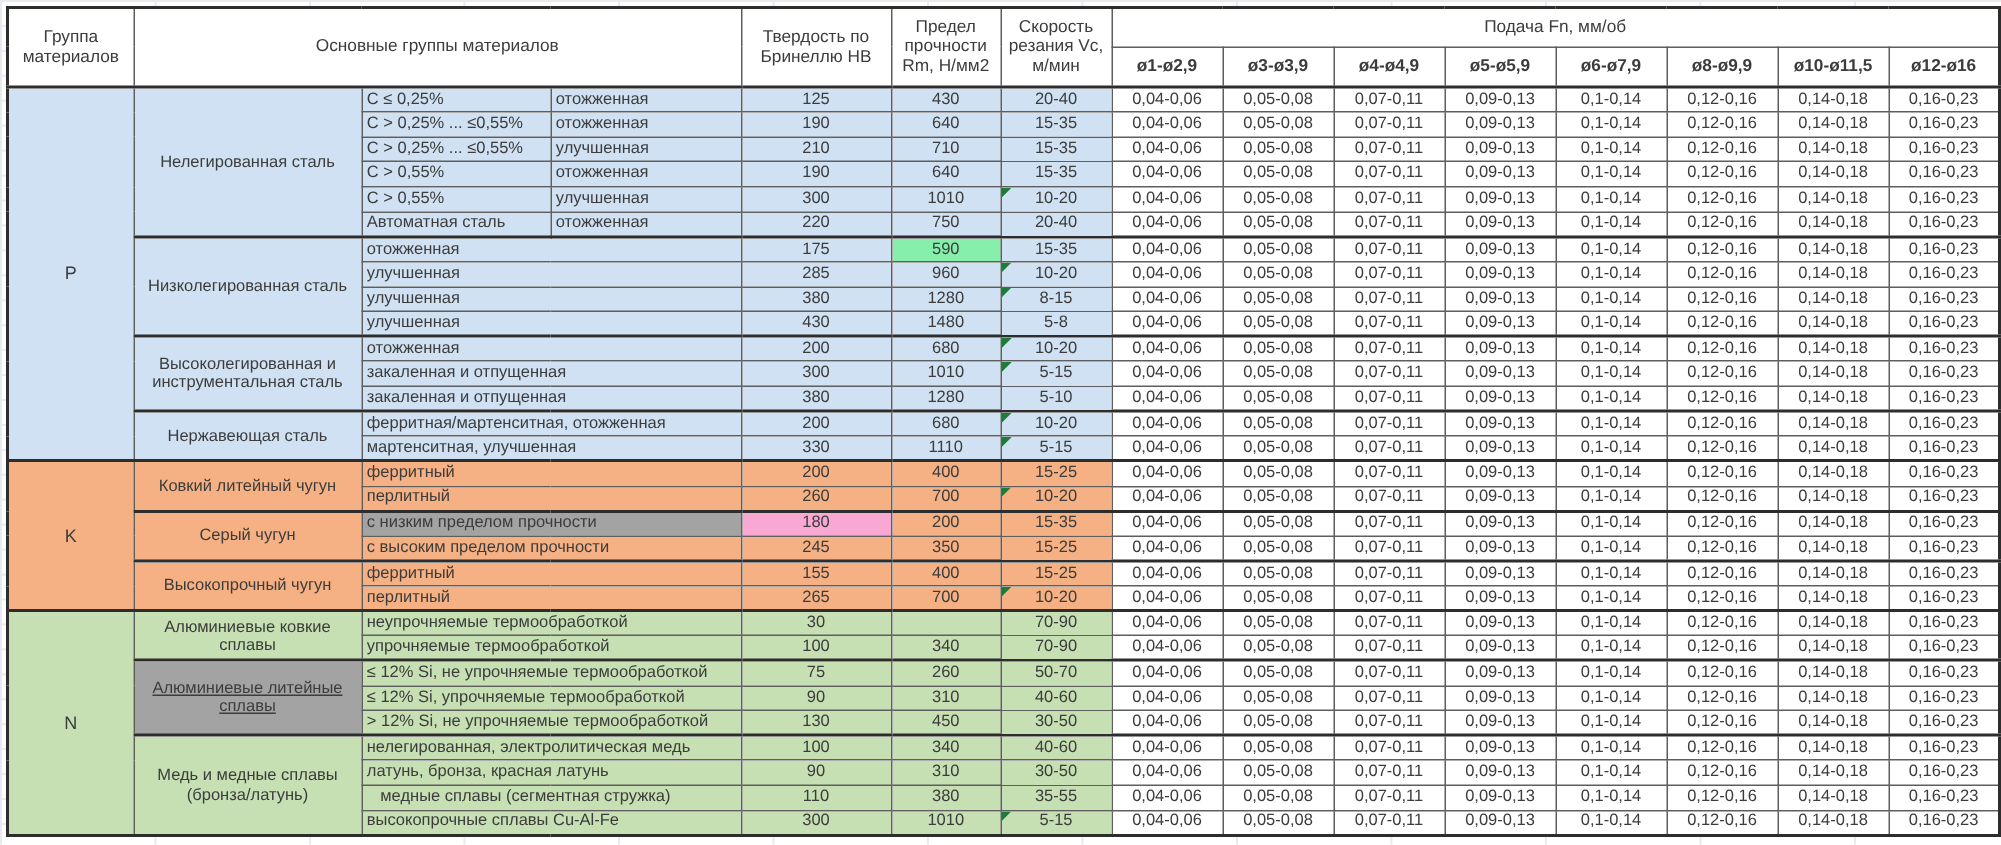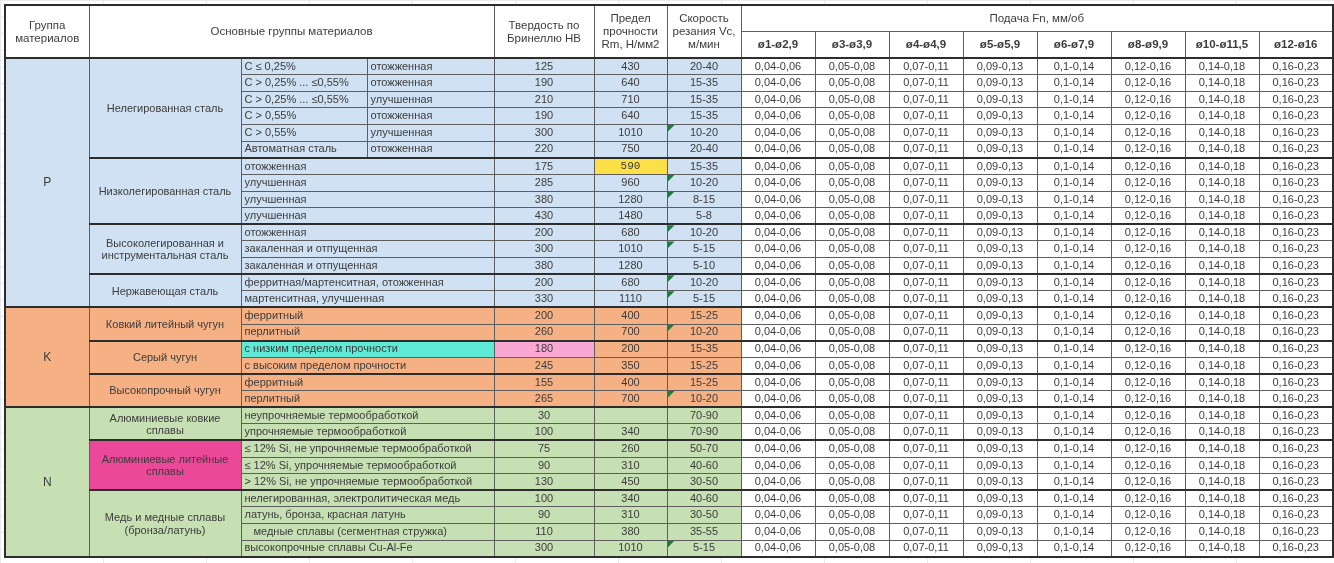--- a/index.html
+++ b/index.html
@@ -158,21 +158,21 @@
         <td class="c-feed"><span>0,09-0,13</span></td>
         <td class="c-feed"><span>0,1-0,14</span></td>
         <td class="c-feed"><span>0,12-0,16</span></td>
         <td class="c-feed"><span>0,14-0,18</span></td>
         <td class="c-feed"><span>0,16-0,23</span></td>
       </tr>
       <tr>
         <td class="c-name sgt" rowspan="4" style="background: rgb(207, 225, 242);"><span>Низколегированная сталь</span></td>
         <td class="c-detail sgt" colspan="2" style="background: rgb(207, 225, 242);"><span>отожженная</span></td>
         <td class="c-num sgt" style="background: rgb(207, 225, 242);"><span>175</span></td>
-        <td class="c-num sgt" style="background: #fde047; font-family: Liberation Mono, monospace;"><span>590</span></td>
+        <td class="c-num sgt" style="background: #86efac;"><span>590</span></td>
         <td class="c-num c-vc sgt" style="background: rgb(207, 225, 242);"><span>15-35</span></td>
         <td class="c-feed sgt"><span>0,04-0,06</span></td>
         <td class="c-feed sgt"><span>0,05-0,08</span></td>
         <td class="c-feed sgt"><span>0,07-0,11</span></td>
         <td class="c-feed sgt"><span>0,09-0,13</span></td>
         <td class="c-feed sgt"><span>0,1-0,14</span></td>
         <td class="c-feed sgt"><span>0,12-0,16</span></td>
         <td class="c-feed sgt"><span>0,14-0,18</span></td>
         <td class="c-feed sgt"><span>0,16-0,23</span></td>
       </tr>
@@ -315,21 +315,21 @@
         <td class="c-feed"><span>0,05-0,08</span></td>
         <td class="c-feed"><span>0,07-0,11</span></td>
         <td class="c-feed"><span>0,09-0,13</span></td>
         <td class="c-feed"><span>0,1-0,14</span></td>
         <td class="c-feed"><span>0,12-0,16</span></td>
         <td class="c-feed"><span>0,14-0,18</span></td>
         <td class="c-feed"><span>0,16-0,23</span></td>
       </tr>
       <tr>
         <td class="c-name sgt" rowspan="2" style="background: rgb(245, 177, 131);"><span>Серый чугун</span></td>
-        <td class="c-detail sgt" colspan="2" style="background: #5eead4;"><span>с низким пределом прочности</span></td>
+        <td class="c-detail sgt" colspan="2" style="background: #a3a3a3;"><span>с низким пределом прочности</span></td>
         <td class="c-num sgt" style="background: #f9a8d4;"><span>180</span></td>
         <td class="c-num sgt" style="background: rgb(245, 177, 131);"><span>200</span></td>
         <td class="c-num c-vc sgt" style="background: rgb(245, 177, 131);"><span>15-35</span></td>
         <td class="c-feed sgt"><span>0,04-0,06</span></td>
         <td class="c-feed sgt"><span>0,05-0,08</span></td>
         <td class="c-feed sgt"><span>0,07-0,11</span></td>
         <td class="c-feed sgt"><span>0,09-0,13</span></td>
         <td class="c-feed sgt"><span>0,1-0,14</span></td>
         <td class="c-feed sgt"><span>0,12-0,16</span></td>
         <td class="c-feed sgt"><span>0,14-0,18</span></td>
@@ -402,21 +402,21 @@
         <td class="c-feed"><span>0,04-0,06</span></td>
         <td class="c-feed"><span>0,05-0,08</span></td>
         <td class="c-feed"><span>0,07-0,11</span></td>
         <td class="c-feed"><span>0,09-0,13</span></td>
         <td class="c-feed"><span>0,1-0,14</span></td>
         <td class="c-feed"><span>0,12-0,16</span></td>
         <td class="c-feed"><span>0,14-0,18</span></td>
         <td class="c-feed"><span>0,16-0,23</span></td>
       </tr>
       <tr>
-        <td class="c-name sgt" rowspan="3" style="background: #ec4899;"><span>Алюминиевые литейные сплавы</span></td>
+        <td class="c-name sgt" rowspan="3" style="background: #a3a3a3; text-decoration: underline;"><span>Алюминиевые литейные сплавы</span></td>
         <td class="c-detail sgt" colspan="2" style="background: rgb(198, 223, 179);"><span>≤ 12% Si, не упрочняемые термообработкой</span></td>
         <td class="c-num sgt" style="background: rgb(198, 223, 179);"><span>75</span></td>
         <td class="c-num sgt" style="background: rgb(198, 223, 179);"><span>260</span></td>
         <td class="c-num c-vc sgt" style="background: rgb(198, 223, 179);"><span>50-70</span></td>
         <td class="c-feed sgt"><span>0,04-0,06</span></td>
         <td class="c-feed sgt"><span>0,05-0,08</span></td>
         <td class="c-feed sgt"><span>0,07-0,11</span></td>
         <td class="c-feed sgt"><span>0,09-0,13</span></td>
         <td class="c-feed sgt"><span>0,1-0,14</span></td>
         <td class="c-feed sgt"><span>0,12-0,16</span></td>

